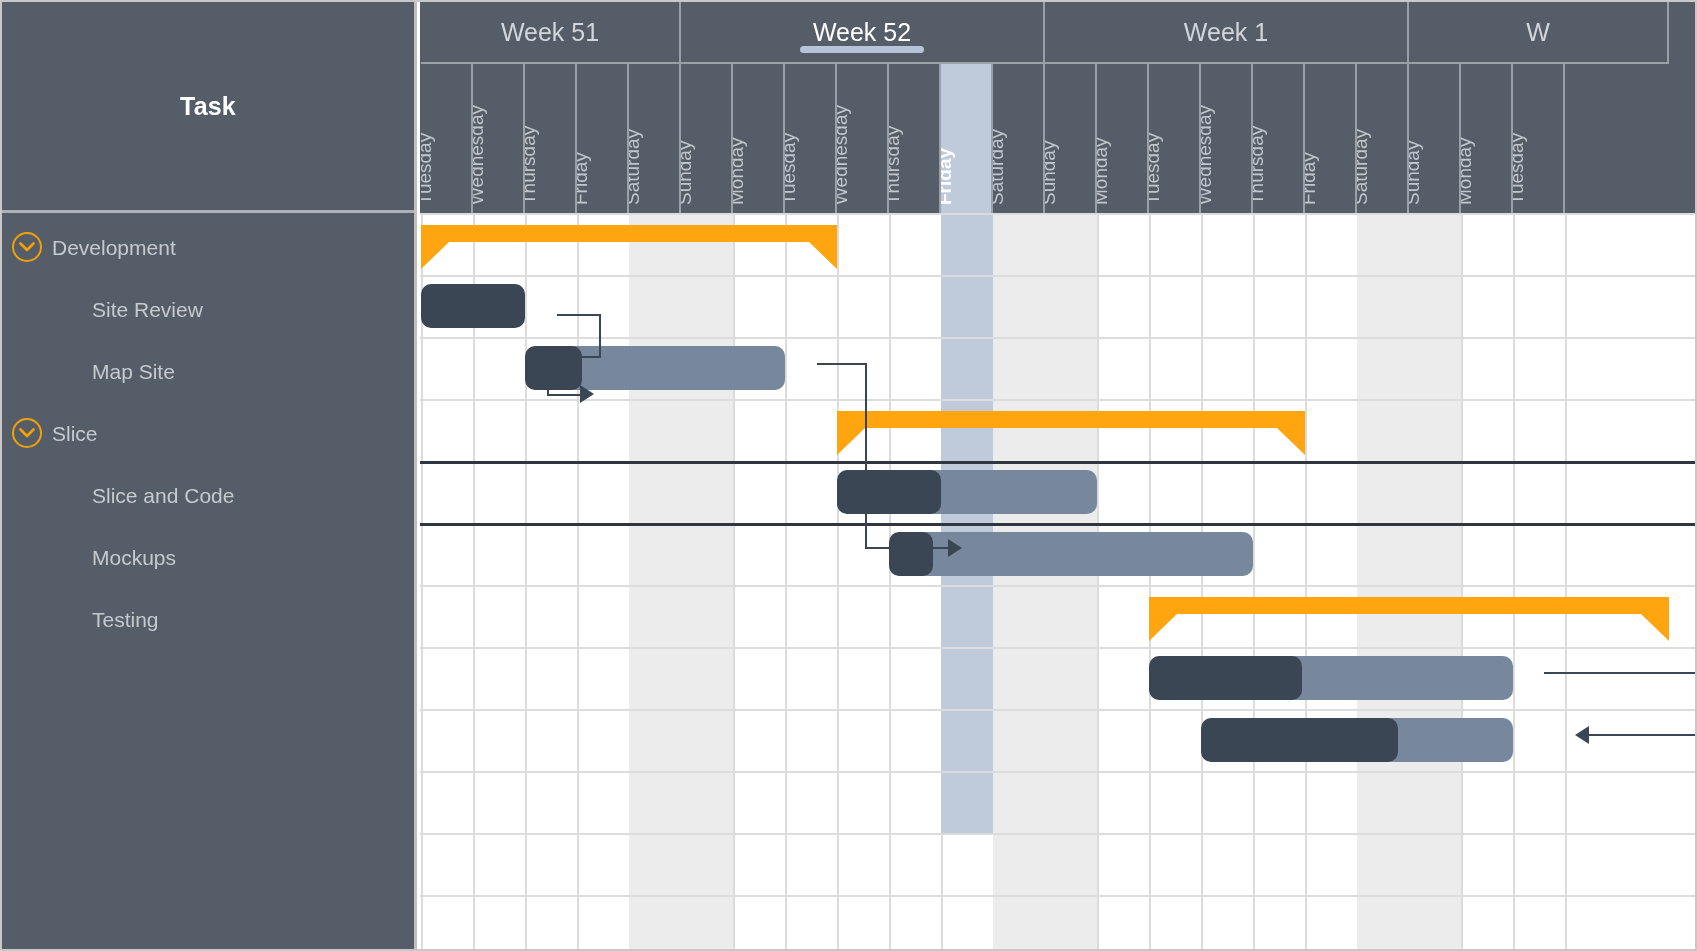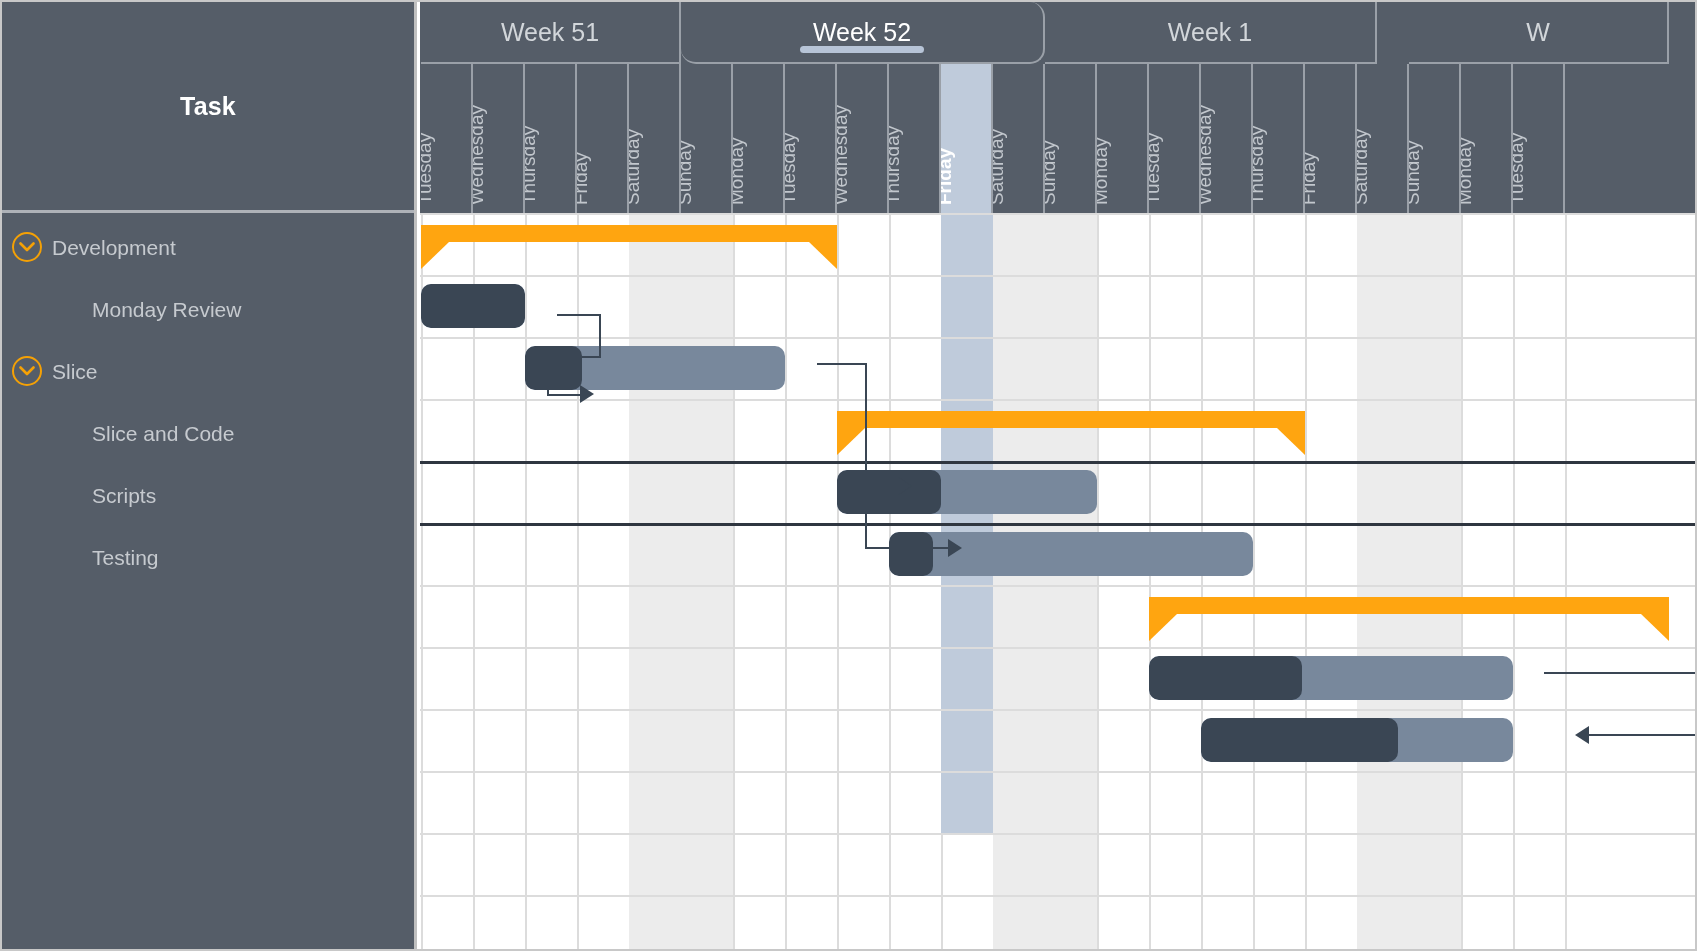--- a/index.html
+++ b/index.html
@@ -75,21 +75,21 @@
     position: absolute; left: 0; top: 0; width: 1279px; height: 211px;
     background: #555d68;
   }
   .week-cell {
     position: absolute; top: 0; height: 62px;
     border-right: 2px solid #9aa0a8;
     border-bottom: 2px solid #9aa0a8;
     display: flex; align-items: center; justify-content: center;
     color: #d2d6da; font-size: 25px;
   }
-  .week-cell.current { color: #ffffff; border-radius: 15px; }
+  .week-cell.current { color: #ffffff; }
   .week-cell .wk-underline {
     position: absolute; bottom: 9px; left: 50%;
     transform: translateX(-50%);
     width: 124px; height: 7px; border-radius: 4px;
     background: #b7c4d7;
   }
   .day-cell {
     position: absolute; top: 62px; height: 149px;
     border-right: 2px solid #9aa0a8;
     overflow: hidden;
@@ -190,52 +190,55 @@
     <div id="task-list">
         <div class="task-row parent">
           <div class="expander">
             <svg width="16" height="11" viewBox="0 0 16 11">
               <path d="M1.5 1.5 L8 8 L14.5 1.5" fill="none" stroke="#F5A105" stroke-width="2.6" stroke-linecap="round" stroke-linejoin="round"></path>
             </svg>
           </div>
           <span class="tlabel">Development</span>
         </div>
         <div class="task-row child">
-          <span class="tlabel">Monday Review</span>
+          <span class="tlabel">Site Review</span>
+        </div>
+        <div class="task-row child">
+          <span class="tlabel">Map Site</span>
         </div>
         <div class="task-row parent">
           <div class="expander">
             <svg width="16" height="11" viewBox="0 0 16 11">
               <path d="M1.5 1.5 L8 8 L14.5 1.5" fill="none" stroke="#F5A105" stroke-width="2.6" stroke-linecap="round" stroke-linejoin="round"></path>
             </svg>
           </div>
           <span class="tlabel">Slice</span>
         </div>
         <div class="task-row child">
           <span class="tlabel">Slice and Code</span>
         </div>
         <div class="task-row child">
-          <span class="tlabel">Scripts</span>
+          <span class="tlabel">Mockups</span>
         </div>
         <div class="task-row child">
           <span class="tlabel">Testing</span>
         </div>
       </div>
   </div>
 
   <div id="chart">
     <div id="timeline-head">
         <div class="week-cell" style="left: 1px; width: 260px;">
           <span>Week 51</span>
         </div>
         <div class="week-cell current" style="left: 261px; width: 364px;">
           <span>Week 52</span>
           <div class="wk-underline"></div>
         </div>
-        <div class="week-cell" style="left: 625px; width: 332px;">
+        <div class="week-cell" style="left: 625px; width: 364px;">
           <span>Week 1</span>
         </div>
         <div class="week-cell" style="left: 989px; width: 260px;">
           <span>W</span>
         </div>
         <div class="day-cell" style="left: 1px; width: 52px;">
           <span class="dlabel">Tuesday</span>
         </div>
         <div class="day-cell" style="left: 53px; width: 52px;">
           <span class="dlabel">Wednesday</span>

